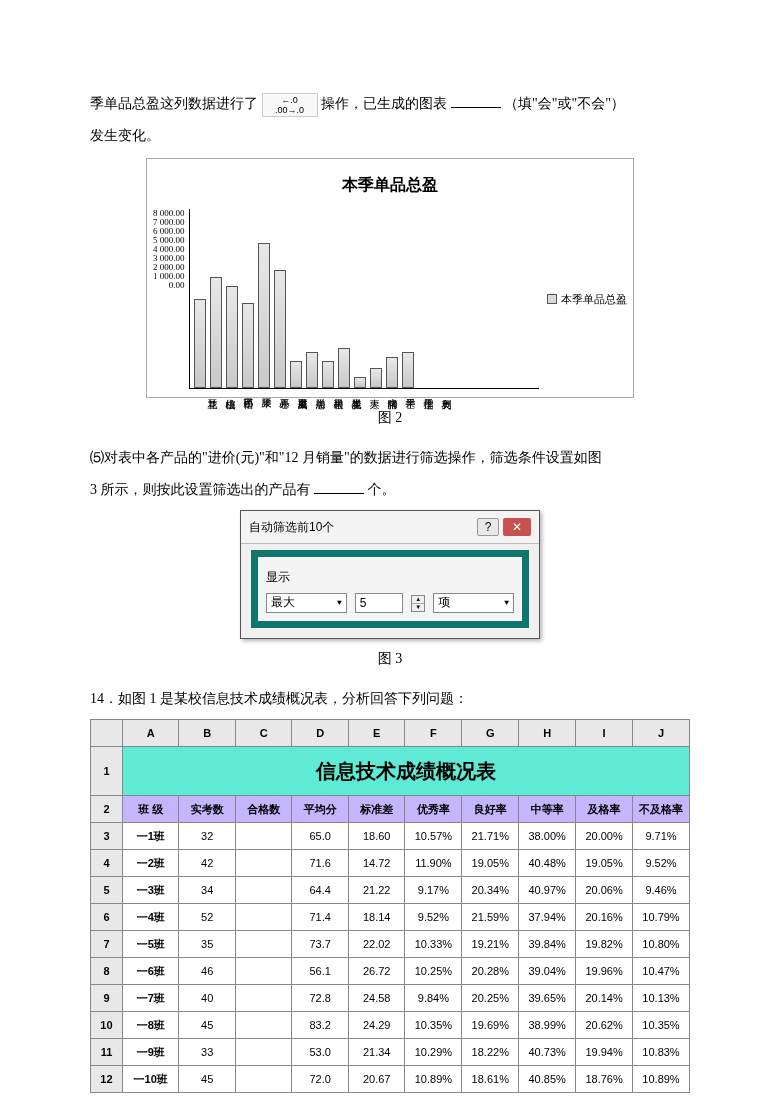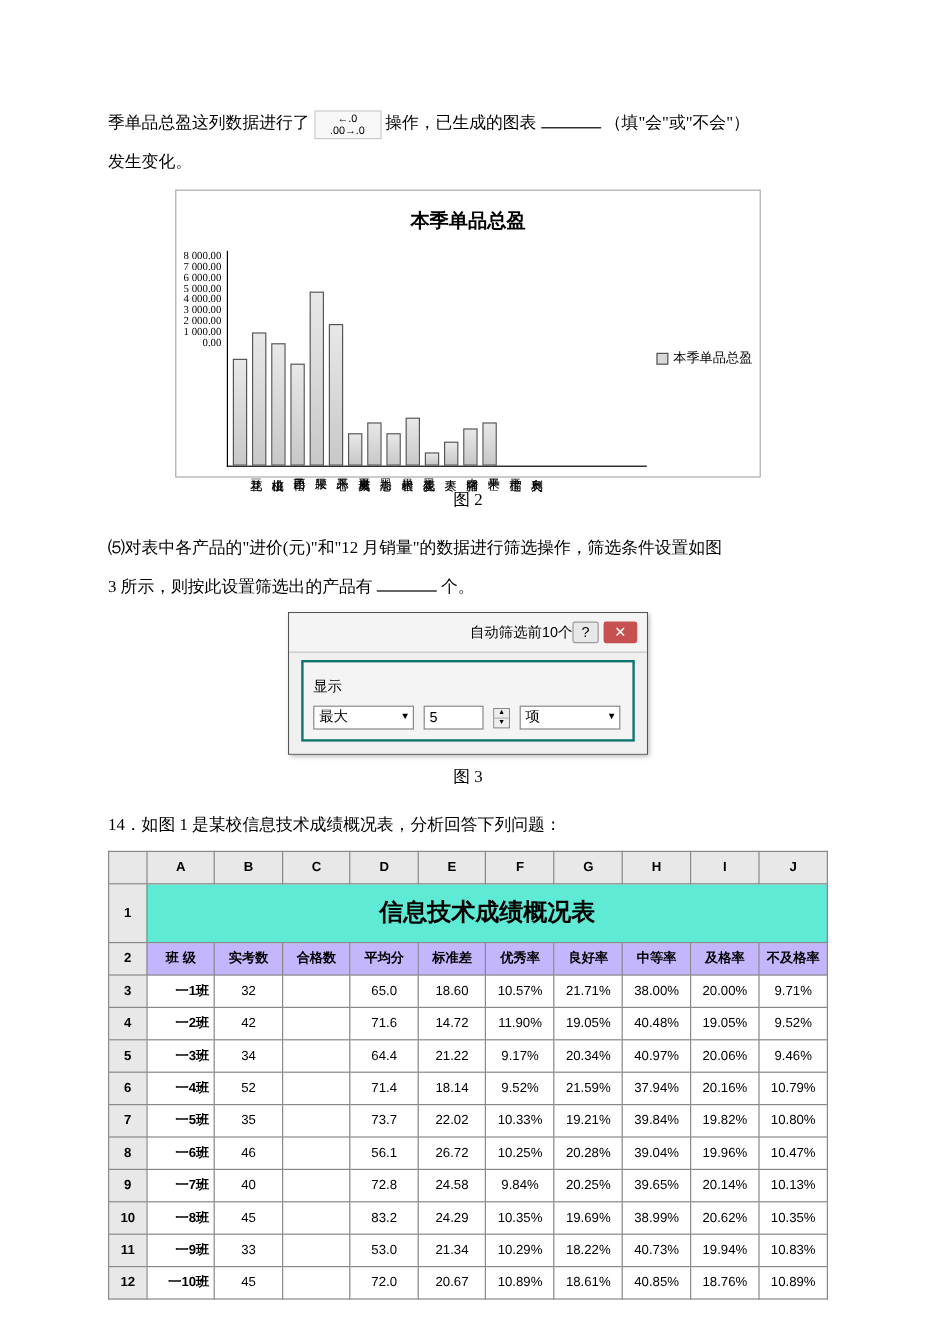--- a/index.html
+++ b/index.html
@@ -57,45 +57,45 @@
   
   .dialog {
     width: 300px;
     margin: 6px auto 2px auto;
     border: 1px solid #555;
     background: linear-gradient(#f4f4f4,#e4e4e4);
     font-family: Arial, "SimSun", sans-serif;
     font-size: 12px;
     box-shadow: 2px 2px 4px rgba(0,0,0,.3);
   }
-  .dlg-title { background: #f4f4f4; padding: 4px 8px; display: flex; justify-content: flex-end; align-items: center; border-bottom: 1px solid #bbb;}
+  .dlg-title { background: #f4f4f4; padding: 4px 8px; display: flex; justify-content: space-between; align-items: center; border-bottom: 1px solid #bbb;}
   .dlg-title-btns { display:flex; gap:4px; }
   .dlg-x { width:28px; height:18px; background:#c75050; color:#fff; text-align:center; font-size:12px; line-height:18px; border-radius:2px; }
   .dlg-q { width:22px; height:18px; background:#e8e8e8; border:1px solid #999; text-align:center; font-size:12px; line-height:16px; border-radius:2px; }
   .dlg-body { background:#f0f0f0; padding: 6px 10px 10px 10px; }
-  .dlg-group { border:2px solid #0f766e; padding:8px; background:#f4f4f4; }
+  .dlg-group { border:7px solid #0f766e; padding:8px; background:#f4f4f4; }
   .dlg-group-label { font-size:12px; margin-bottom:4px; }
   .dlg-row { display:flex; gap:8px; align-items:center; }
   .dlg-select, .dlg-input { border:1px solid #888; background:#fff; height:20px; font-size:12px; padding:0 4px; display:flex; align-items:center; justify-content:space-between; }
   .dlg-select { width:84px;font-family:Liberation Mono, monospace; }
   .dlg-input { width:50px; }
   .dlg-caret { font-size:8px; }
   .dlg-spin { display:flex; flex-direction:column; border:1px solid #888; }
   .dlg-spin span{ font-size:6px; line-height:7px; width:12px; text-align:center; background:#eee; border-bottom:1px solid #aaa;}
   .dlg-btns { text-align:right; margin-top:8px; }
   .dlg-btn { display:inline-block; border:1px solid #888; background:linear-gradient(#fdfdfd,#d8d8d8); padding:2px 16px; font-size:12px; margin-left:6px; }
   
   .xl { width: 600px; margin: 6px auto 2px auto; border-collapse: collapse; font-family: Arial, "SimSun", sans-serif; font-size: 11px; }
   .xl th, .xl td { border: 1px solid #888; padding: 2px 4px; text-align: center; background:#fff; }
   .xl .colhdr { background:#e8e8e8; font-weight:bold; width:46px; }
   .xl .rowhdr { background:#e8e8e8; font-weight:bold; width:26px; }
   .xl .merged-title { font-size: 20px; font-weight: bold; background:#5eead4; padding:4px; font-family:"SimHei","SimSun",sans-serif; }
   .xl .th { background:#c4b5fd; font-weight:bold; }
   .xl .corner { background:#e8e8e8; width:26px;}
-  .xl .col-a { text-align:right; font-weight:bold;}
+  .xl .col-a { text-align:center; font-weight:bold;}
 </style>
 </head>
 <body>
 
 
 
 
 <p class="para">
   <span>季单品总盈这列数据进行了 </span>
   <span class="inline-icon">

